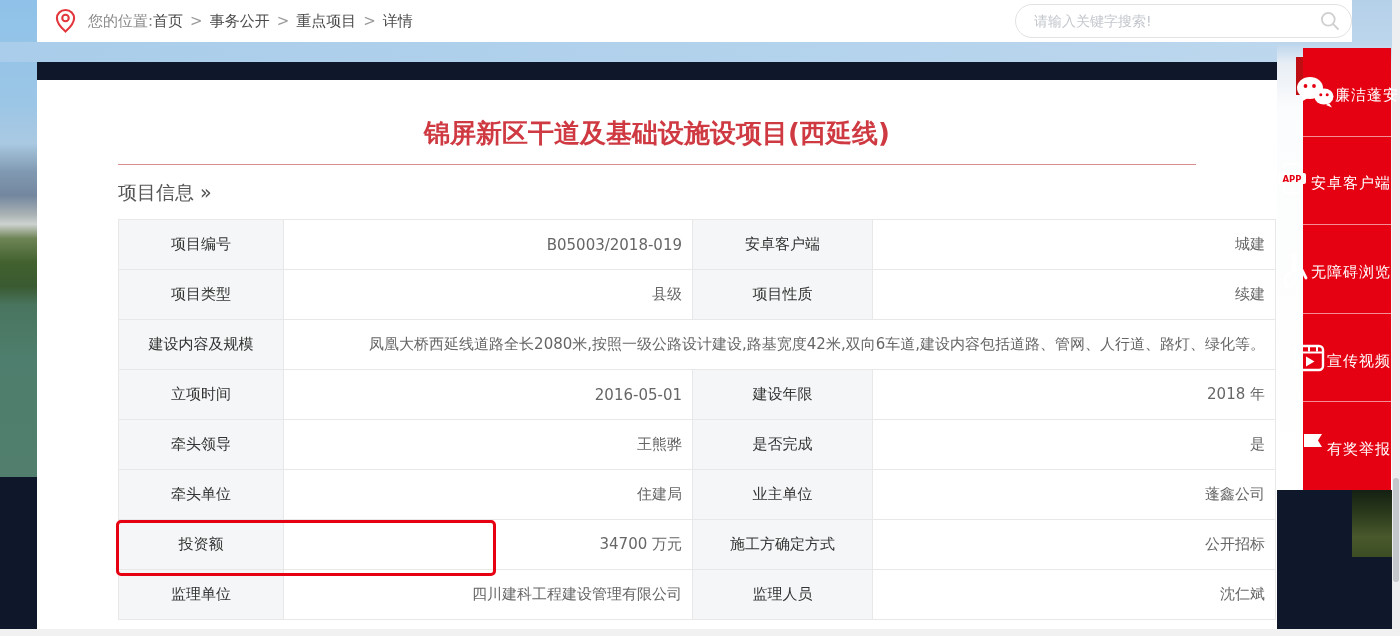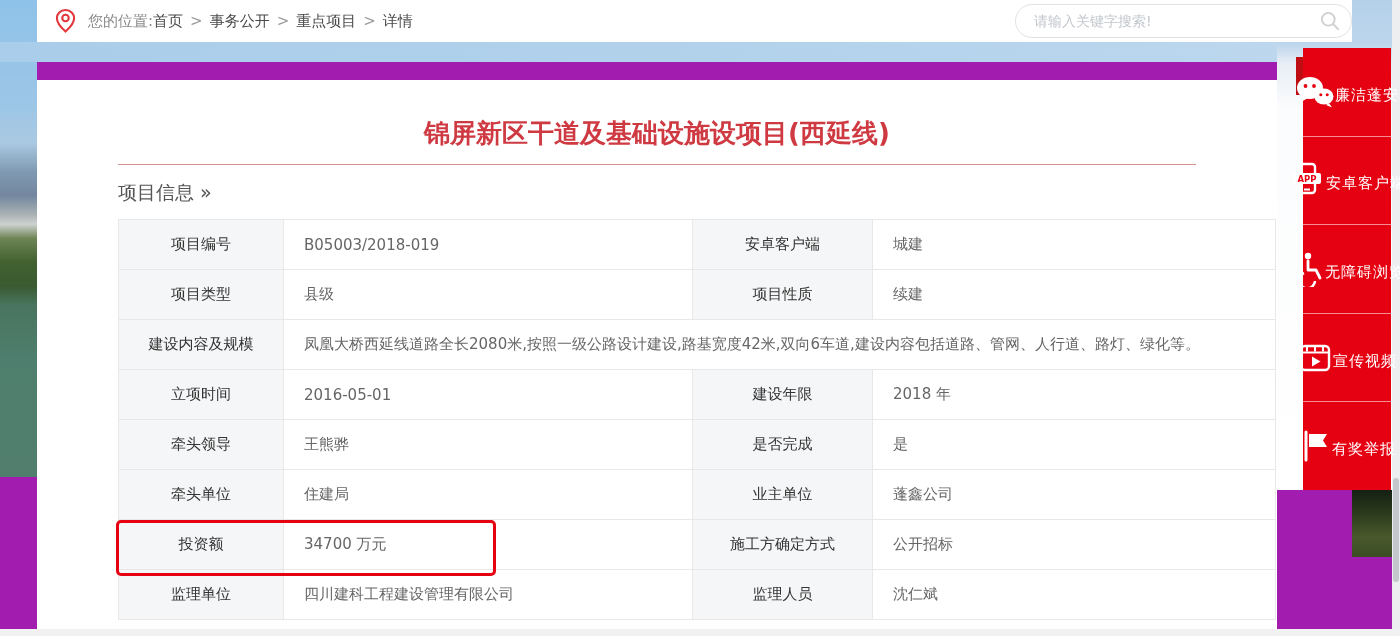--- a/index.html
+++ b/index.html
@@ -1,17 +1,17 @@
 <!DOCTYPE html>
 <html><head>
 <meta charset="utf-8">
 <style>
   html,body{margin:0;padding:0;}
   body{font-family:"DejaVu Sans","Liberation Sans",sans-serif;background:#f1f1f1;}
-  .stage{position:relative;width:1400px;height:636px;overflow:hidden;background:#a21caf;}
+  .stage{position:relative;width:1400px;height:636px;overflow:hidden;background:#0f172a;}
 
   
   .photo-left{position:absolute;left:0;top:0;width:37px;height:477px;
     background:linear-gradient(180deg,#8fc2e9 0%,#9cc6e6 22%,#aac9e2 30%,#8099b2 36%,#73879f 41%,
       #aab2b4 45%,#cdd2cf 47%,#6e8455 50%,#42612f 55%,#3a5a31 60%,#49755f 64%,#4e7e6d 75%,#527f6d 100%);}
   .photo-band{position:absolute;left:0;top:42px;width:1400px;height:20px;
     background:linear-gradient(90deg,#a9cdea 0%,#b3d2ec 55%,#bed8ee 100%);}
   .photo-right{position:absolute;left:1277px;top:0;width:115px;height:490px;
     background:linear-gradient(180deg,#b4d0e9 0%,#bdd6ec 9%,#e8eef5 13%,#fbfcfd 22%,#ffffff 100%);}
   .photo-trees{position:absolute;left:1352px;top:490px;width:40px;height:67px;
@@ -38,32 +38,32 @@
   
   .container{position:absolute;left:37px;top:80px;width:1240px;height:568px;background:#ffffff;}
   .page-title{margin:0;padding-top:38px;text-align:center;font-size:26px;font-weight:600;color:#cf3a42;line-height:30px;}
   .title-rule{height:0;border-bottom:1px solid #d98e8e;margin:16px 81px 0 81px;}
   .section-title{margin:15px 0 0 81px;font-size:19px;color:#555;font-weight:500;}
 
   table.info{border-collapse:collapse;table-layout:fixed;width:1157px;margin:13px 0 0 81px;
     border:1px solid #e8e8e8;}
   table.info th,table.info td{border:1px solid #e8e8e8;height:50px;font-size:15px;box-sizing:border-box;}
   table.info th{background:#f5f6f7;color:#333;font-weight:normal;text-align:center;padding:0 6px;}
-  table.info td{color:#666;font-weight:normal;text-align:left;padding:0 10px 0 20px;background:#fff;}
+  table.info td{color:#666;font-weight:normal;text-align:right;padding:0 10px 0 20px;background:#fff;}
   .c1{width:165px}.c2{width:409px}.c3{width:180px}.c4{width:403px}
 
   .highlight-box{position:absolute;left:79px;top:440px;width:374px;height:50px;
     border:3px solid #e60112;border-radius:5px;pointer-events:none;z-index:5;}
 
   
   .side-tab{position:absolute;left:1296px;top:57px;width:8px;height:38px;background:#bf0d14;cursor:pointer;}
   .sidebar{position:absolute;left:1303px;top:48px;width:88px;height:442px;background:#e60112;
     display:flex;flex-direction:column;z-index:4;}
   .side-item{flex:1;display:flex;flex-direction:row;align-items:center;justify-content:center;cursor:pointer;}
-  .side-item + .side-item{border-top:1px solid rgba(255,255,255,0.55);}
+  .side-item + .side-item{border-top:1px solid rgba(255,255,255,0.55);justify-content:flex-end;}
   .side-icon{height:36px;display:flex;align-items:center;justify-content:center;}
   .side-label{margin-top:7px;color:#fff;font-size:15px;letter-spacing:1px;white-space:nowrap;}
 
   .bottom-strip{position:absolute;left:0;top:629px;width:1400px;height:7px;background:#f1f1f1;}
 </style>
 </head>
 <body>
 
 <div class="stage">
 

